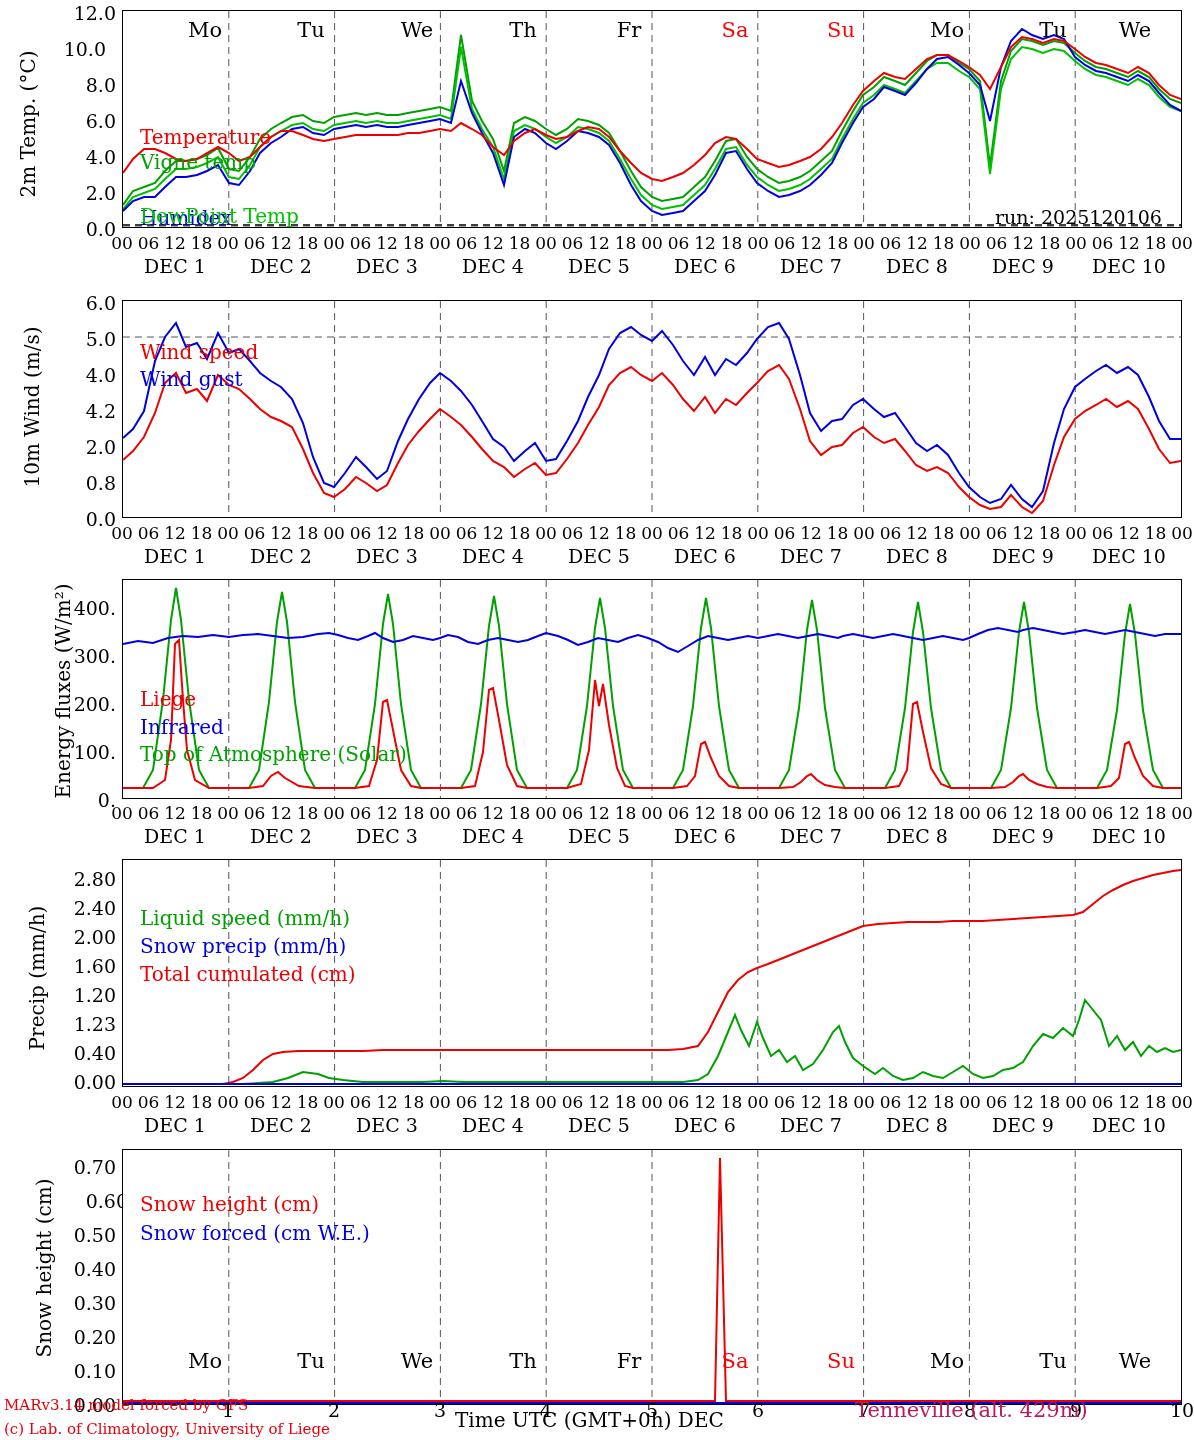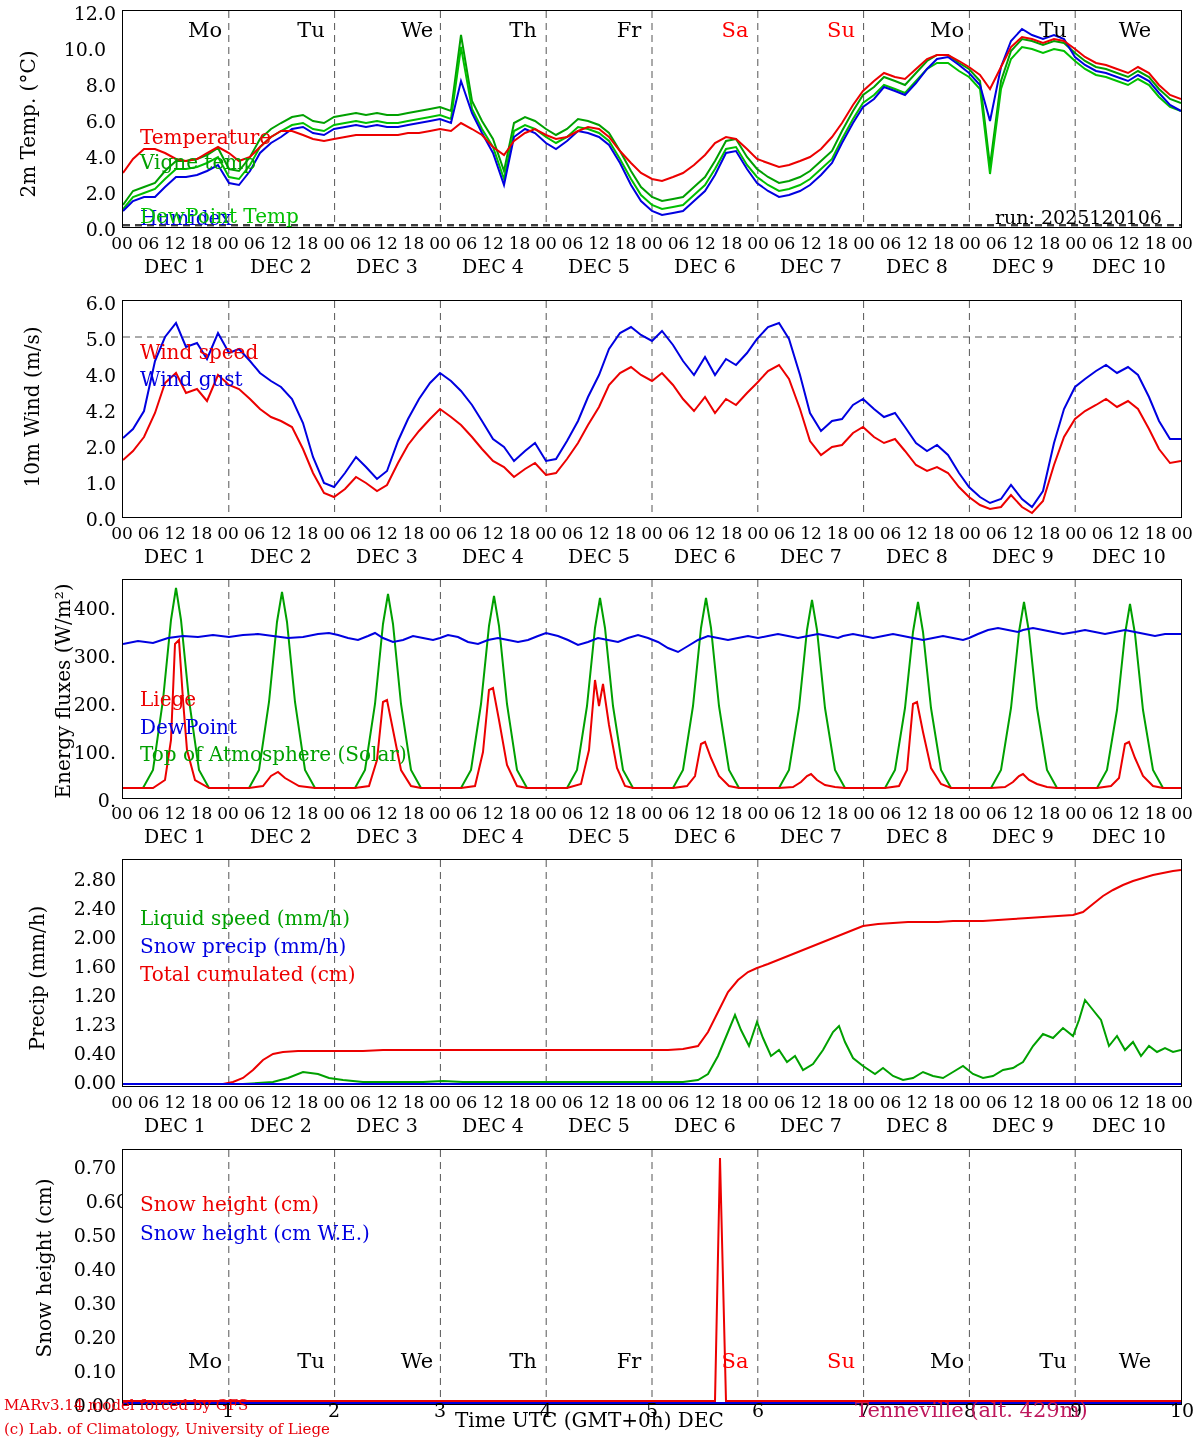--- a/index.html
+++ b/index.html
@@ -131,21 +131,21 @@
   </div>
 
 <div class="panel" style="top:285px;height:284px;">
   <div class="ylabel" style="left:-58px;top:110px;width:180px;text-align:center;transform:rotate(-90deg);">10m Wind (m/s)</div>
 
   <div class="ytick" style="left:30px;top:7px;width:86px;">6.0</div>
   <div class="ytick" style="left:30px;top:43px;width:86px;">5.0</div>
   <div class="ytick" style="left:30px;top:79px;width:86px;">4.0</div>
   <div class="ytick" style="left:30px;top:115px;width:86px;">4.2</div>
   <div class="ytick" style="left:30px;top:151px;width:86px;">2.0</div>
-  <div class="ytick" style="left:30px;top:187px;width:86px;">1.0</div>
+  <div class="ytick" style="left:30px;top:187px;width:86px;">0.8</div>
   <div class="ytick" style="left:30px;top:223px;width:86px;">0.0</div>
 
   <div class="plotbox" style="left:122px;top:15px;width:1060px;height:218px;">
     <svg width="1058" height="216" viewBox="0 0 1058 216" preserveAspectRatio="none">
       <g stroke="#555" stroke-width="1" stroke-dasharray="7,5">
         <line x1="105.8" y1="0" x2="105.8" y2="216"></line>
           <line x1="211.6" y1="0" x2="211.6" y2="216"></line>
         <line x1="317.4" y1="0" x2="317.4" y2="216"></line>
           <line x1="423.2" y1="0" x2="423.2" y2="216"></line>
         <line x1="529" y1="0" x2="529" y2="216"></line>
@@ -240,21 +240,21 @@
 
       <polyline class="green" points="0,208 20,208 30,190 40,120 48,40 53,8 58,40 66,120 76,190 86,208 106,208 126,208 136,190 146,122 154,42 159,12 164,42 172,122 182,190 192,208 212,208 232,208 242,190 252,124 260,44 265,14 270,44 278,124 288,190 298,208 318,208 338,208 348,190 358,124 366,46 371,16 376,46 384,124 394,190 404,208 424,208 444,208 454,190 464,126 472,48 477,18 482,48 490,126 500,190 510,208 530,208 550,208 560,190 570,126 578,48 583,18 588,48 596,126 606,190 616,208 636,208 656,208 666,190 676,128 684,50 689,20 694,50 702,128 712,190 722,208 742,208 762,208 772,190 782,128 790,52 795,22 800,52 808,128 818,190 828,208 848,208 868,208 878,190 888,128 896,52 901,22 906,52 914,128 924,190 934,208 954,208 974,208 984,190 994,130 1002,54 1007,24 1012,54 1020,130 1030,190 1040,208 1058,208"></polyline>
 
       <polyline class="red" points="0,208 30,208 42,200 48,160 52,64 56,60 60,120 64,170 72,200 86,208 126,208 140,206 148,196 155,192 162,198 176,206 192,208 232,208 246,206 254,180 260,122 264,120 270,150 278,190 288,206 298,208 338,208 352,206 360,172 366,110 370,108 376,140 384,185 394,206 404,208 444,208 458,204 466,170 472,100 476,126 480,104 486,145 494,188 502,206 510,208 550,208 564,206 572,196 578,164 582,162 588,178 596,196 606,206 616,208 656,208 670,207 678,202 684,196 688,194 694,200 702,205 712,207 722,208 762,208 776,206 784,190 790,124 794,122 800,152 808,188 818,204 828,208 868,208 882,207 890,202 896,196 900,194 906,200 914,204 924,207 934,208 974,208 988,206 996,198 1002,164 1006,162 1012,178 1020,196 1030,206 1040,208 1058,208"></polyline>
 
       <polyline class="blue" points="0,64 15,61 30,63 45,58 60,56 75,57 90,55 106,57 120,55 135,54 150,56 165,58 180,57 195,54 206,53 215,55 225,58 235,60 245,56 252,53 260,58 270,62 280,60 290,56 300,58 310,60 317,58 325,55 335,57 345,62 355,64 365,60 375,58 385,60 395,62 405,60 415,56 423,53 435,56 445,60 455,65 465,62 475,58 485,60 495,62 505,58 515,55 525,58 535,62 545,68 555,72 565,66 575,60 585,56 595,58 605,60 615,58 625,56 635,58 645,56 655,54 665,56 675,58 685,56 695,54 705,56 715,58 720,56 730,54 740,56 750,58 760,56 770,54 780,56 790,58 800,60 810,58 820,56 830,58 840,60 846,58 855,54 865,50 875,48 885,50 895,52 900,50 910,48 920,50 930,52 940,54 952,52 962,50 972,52 982,54 992,52 1002,50 1012,52 1022,54 1032,56 1042,54 1058,54"></polyline>
     </svg>
   </div>
 
   <div class="legend" style="left:140px;top:118px;color:#ec0000;">Liege</div>
-  <div class="legend" style="left:140px;top:146px;color:#0000e0;">DewPoint</div>
+  <div class="legend" style="left:140px;top:146px;color:#0000e0;">Infrared</div>
   <div class="legend" style="left:140px;top:173px;color:#00a000;">Top of Atmosphere (Solar)</div>
 <div class="xtick" style="left: 108px; top: 234px; width: 28px;">00</div>
     <div class="xtick" style="left: 134.5px; top: 234px; width: 28px;">06</div>
     <div class="xtick" style="left: 161px; top: 234px; width: 28px;">12</div>
     <div class="xtick" style="left: 187.5px; top: 234px; width: 28px;">18</div>
     <div class="xtick" style="left: 214px; top: 234px; width: 28px;">00</div>
     <div class="xtick" style="left: 240.5px; top: 234px; width: 28px;">06</div>
     <div class="xtick" style="left: 267px; top: 234px; width: 28px;">12</div>
     <div class="xtick" style="left: 293.5px; top: 234px; width: 28px;">18</div>
     <div class="xtick" style="left: 320px; top: 234px; width: 28px;">00</div>
@@ -413,21 +413,21 @@
         <line x1="740.6" y1="0" x2="740.6" y2="254"></line>
           <line x1="846.4" y1="0" x2="846.4" y2="254"></line>
         <line x1="952.2" y1="0" x2="952.2" y2="254"></line>
       </g>
       <polyline class="red" points="0,251 580,251 592,251 597,8 603,251 1058,251"></polyline>
       <polyline class="blue" points="0,253 1058,253"></polyline>
     </svg>
   </div>
 
   <div class="legend" style="left:140px;top:48px;color:#ec0000;">Snow height (cm)</div>
-  <div class="legend" style="left:140px;top:77px;color:#0000e0;">Snow height (cm W.E.)</div>
+  <div class="legend" style="left:140px;top:77px;color:#0000e0;">Snow forced (cm W.E.)</div>
 
   <div class="dowlab" style="left:150px;top:205px;width:110px;">Mo</div>
   <div class="dowlab" style="left:256px;top:205px;width:110px;">Tu</div>
   <div class="dowlab" style="left:362px;top:205px;width:110px;">We</div>
   <div class="dowlab" style="left:468px;top:205px;width:110px;">Th</div>
   <div class="dowlab" style="left:574px;top:205px;width:110px;">Fr</div>
   <div class="dowlab" style="left:680px;top:205px;width:110px;color:#ff0000;">Sa</div>
   <div class="dowlab" style="left:786px;top:205px;width:110px;color:#ff0000;">Su</div>
   <div class="dowlab" style="left:892px;top:205px;width:110px;">Mo</div>
   <div class="dowlab" style="left:998px;top:205px;width:110px;">Tu</div>

